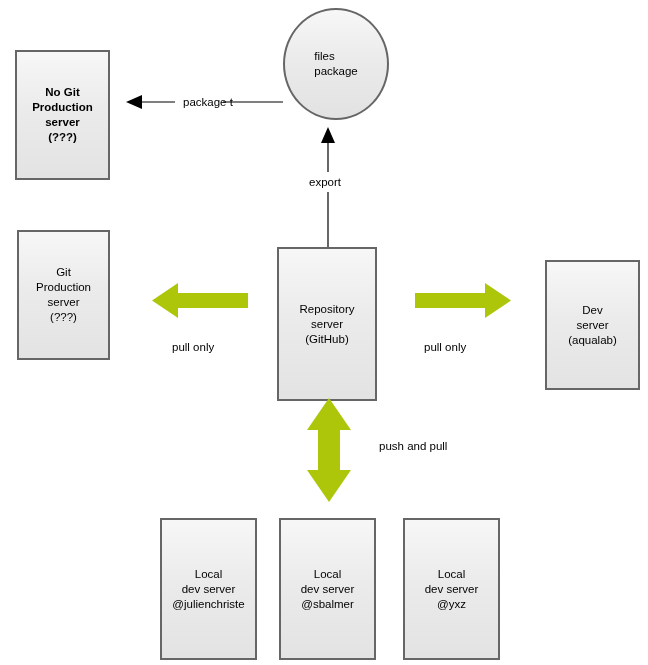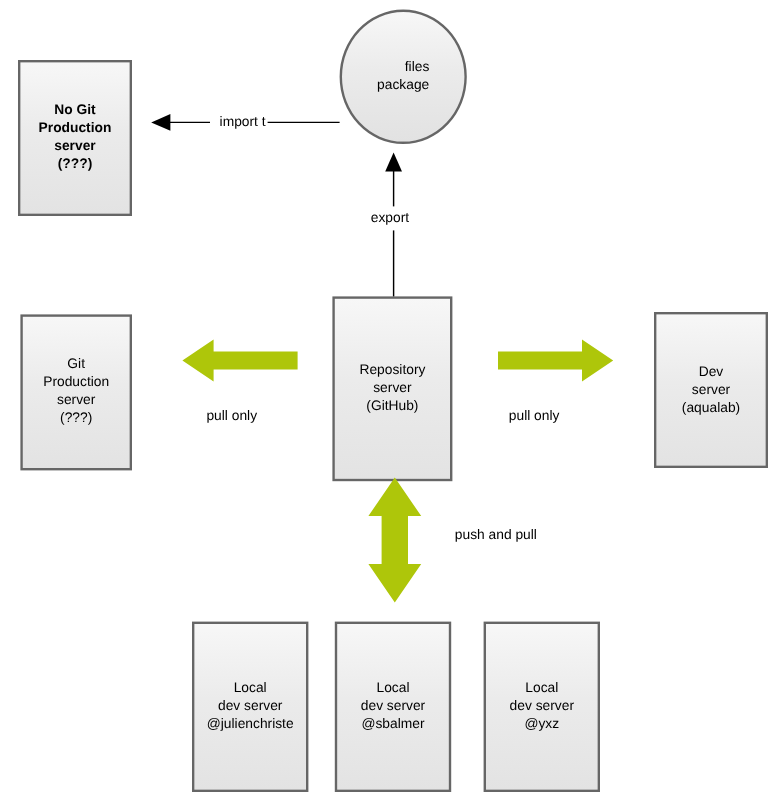--- a/index.html
+++ b/index.html
@@ -29,21 +29,21 @@
   }
   .node-circle {
     position: absolute;
     box-sizing: border-box;
     border: 2px solid #666666;
     border-radius: 50%;
     background: linear-gradient(to bottom, #f7f7f7 0%, #ebebeb 45%, #e2e2e2 100%);
     display: flex;
     align-items: center;
     justify-content: center;
-    text-align: right;
+    text-align: left;
   }
   .node-label {
     font-size: 11.5px;
     line-height: 15px;
     color: #000000;
     white-space: pre-line;
     letter-spacing: 0px;
   }
   .edge-label {
     position: absolute;
@@ -72,21 +72,21 @@
 package</span>
   </div>
 
   <div class="node-box" style="left:15px; top:50px; width:95px; height:130px;font-weight:bold;">
     <span class="node-label">No Git
 Production
 server
 (???)</span>
   </div>
 
-  <div class="node-box" style="left:17px; top:262px; width:93px; height:130px;">
+  <div class="node-box" style="left:17px; top:230px; width:93px; height:130px;">
     <span class="node-label">Git
 Production
 server
 (???)</span>
   </div>
 
   <div class="node-box" style="left:277px; top:247px; width:100px; height:154px;">
     <span class="node-label">Repository
 server
 (GitHub)</span>
@@ -130,21 +130,21 @@
       <polygon points="328,127 321,143 335,143" fill="#000000"></polygon>
     </g>
 
     <polygon points="152,300.5 178,283 178,293 248,293 248,308 178,308 178,318" fill="#aec60a"></polygon>
 
     <polygon points="511,300.5 485,283 485,293 415,293 415,308 485,308 485,318" fill="#aec60a"></polygon>
 
     <polygon points="329,398 351,430 340,430 340,470 351,470 329,502 307,470 318,470 318,430 307,430" fill="#aec60a"></polygon>
   </svg>
 
-  <div class="edge-label" style="left:183px; top:95px;">import t</div>
+  <div class="edge-label" style="left:183px; top:95px;">package t</div>
 
   <div class="edge-label" style="left:309px; top:175px;">export</div>
 
   <div class="edge-label" style="left:172px; top:340px;">pull only</div>
 
   <div class="edge-label" style="left:424px; top:340px;">pull only</div>
 
   <div class="edge-label" style="left:379px; top:439px;">push and pull</div>
 
 </div>

